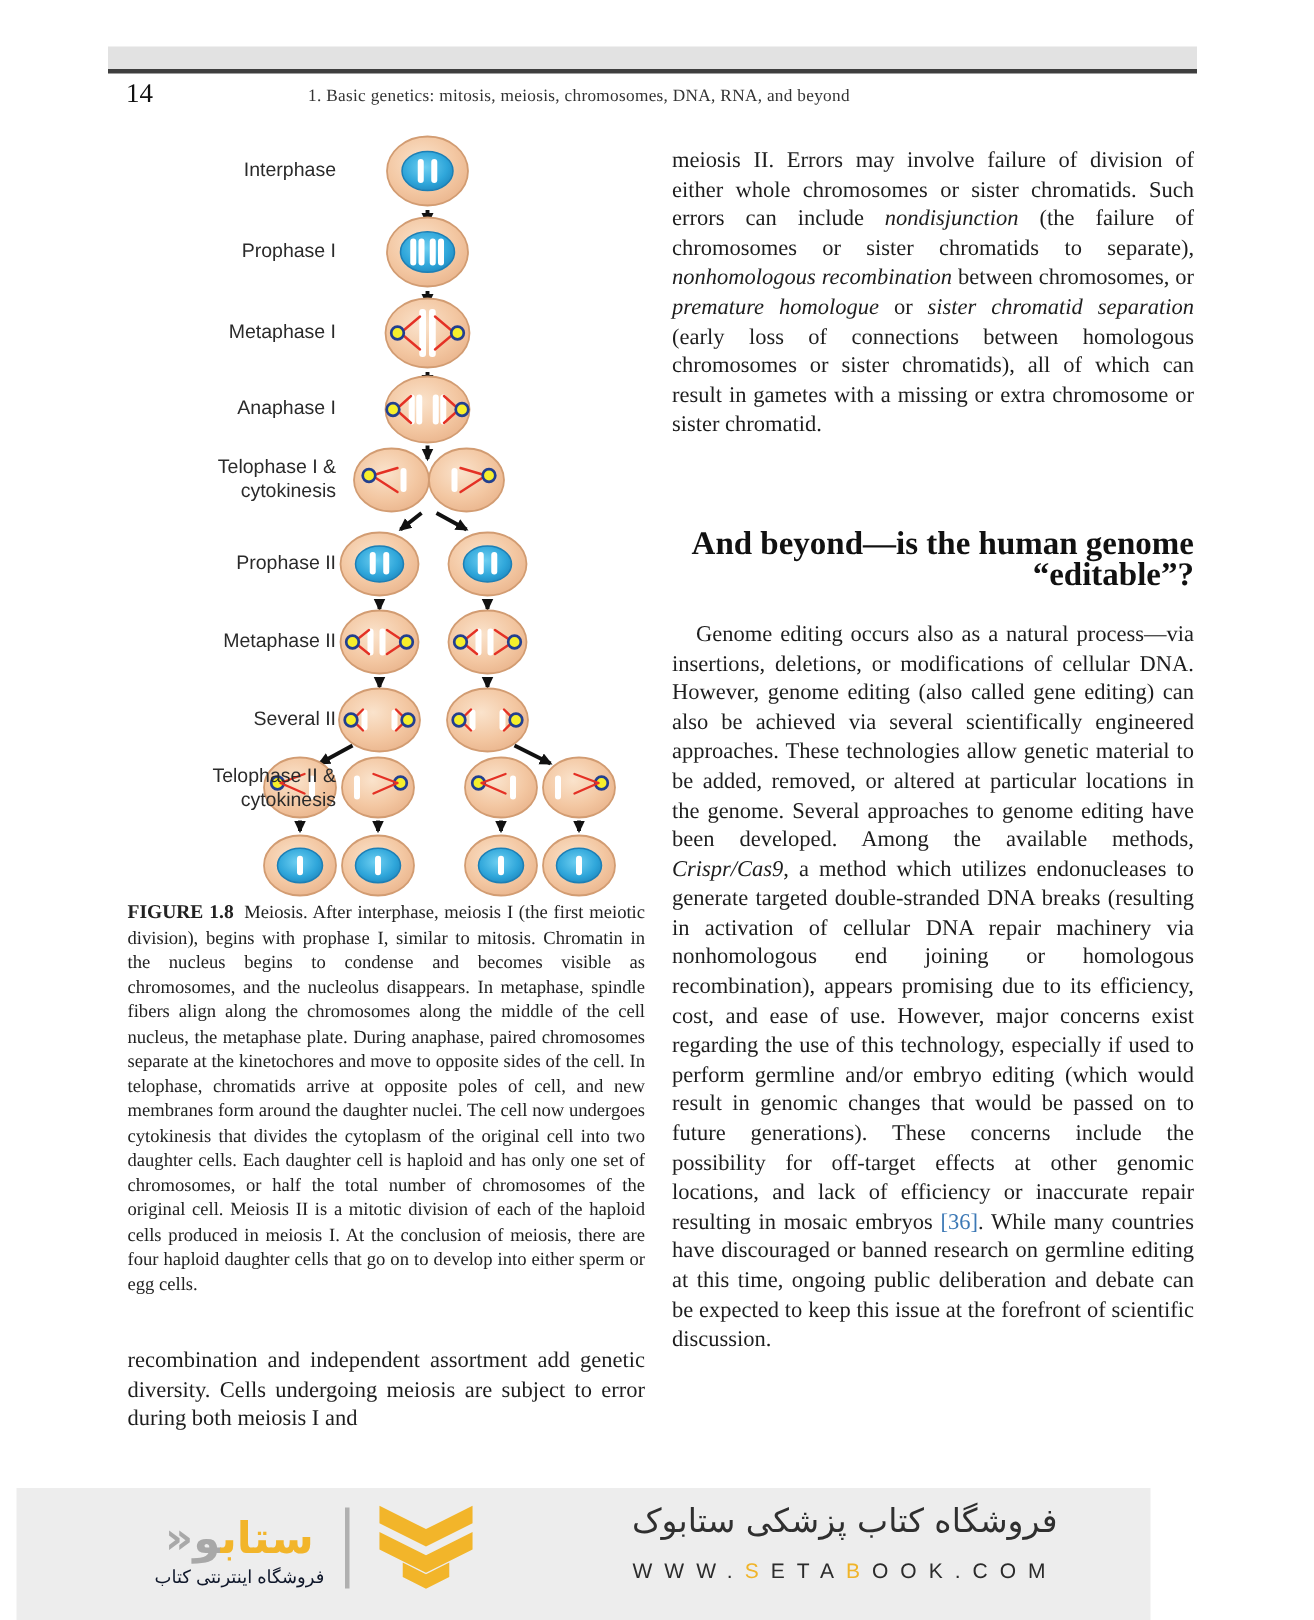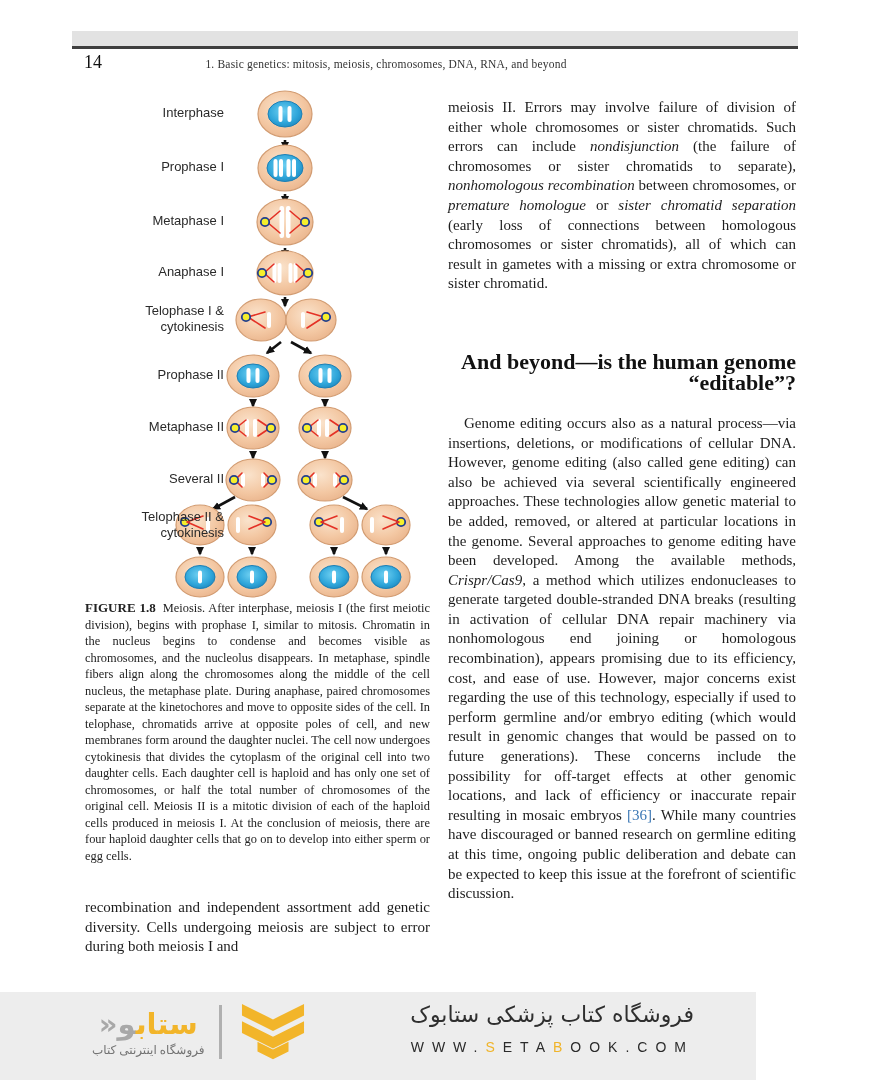--- a/index.html
+++ b/index.html
@@ -36,34 +36,34 @@
                 line-height:19.6px;text-align:justify;}
   .rightcol{position:absolute;left:448px;top:86px;width:348px;font-size:15px;
             line-height:19.6px;text-align:justify;margin-top:12px;}
   .rightcol p{margin:0;}
   .rightcol h2{font-size:22px;line-height:21px;margin:57px 0 21px 0;color:#111;
                text-align:right;}
   .rightcol .p2{text-indent:16px;}
   .cite{color:#3c78b5;text-decoration:none;}
 
   
-  .footer{position:absolute;left:0;bottom:0;width:756px;height:88px;background:#ededed;}
+  .footer{position:absolute;left:11px;bottom:0;width:756px;height:88px;background:#ededed;}
   .footer-right{position:absolute;right:62px;top:8px;text-align:right;}
   .store-title{font-family:"DejaVu Sans", sans-serif;font-size:22px;color:#2f2f2f;
                direction:rtl;line-height:30px;}
   .store-url{font-family:"Liberation Sans", sans-serif;font-weight:normal;font-size:14px;
              letter-spacing:8px;color:#2b2b2b;line-height:34px;}
   .store-url .yl{color:#f0b429;}
   .footer-left{position:absolute;left:92px;top:8px;display:flex;align-items:center;}
   .wordmark-block{text-align:center;}
   .wordmark{font-family:"DejaVu Sans", sans-serif;font-weight:bold;font-size:29px;
             direction:rtl;line-height:36px;}
   .wm-y{color:#f2b52a;}
   .wm-g{color:#a8a8a8;}
-  .logo-subtitle{font-family:Liberation Serif, serif;font-size:12px;color:#737373;
+  .logo-subtitle{font-family:Liberation Sans, sans-serif;font-size:12px;color:#0f172a;
                  direction:rtl;margin-top:1px;}
   .logo-divider{width:3px;height:54px;background:#b0b0b0;margin:0 14px;}
 </style>
 </head>
 <body>
 
 <div id="page">
 
   <div class="top-grayband"></div>
   <div class="top-rule"></div>

